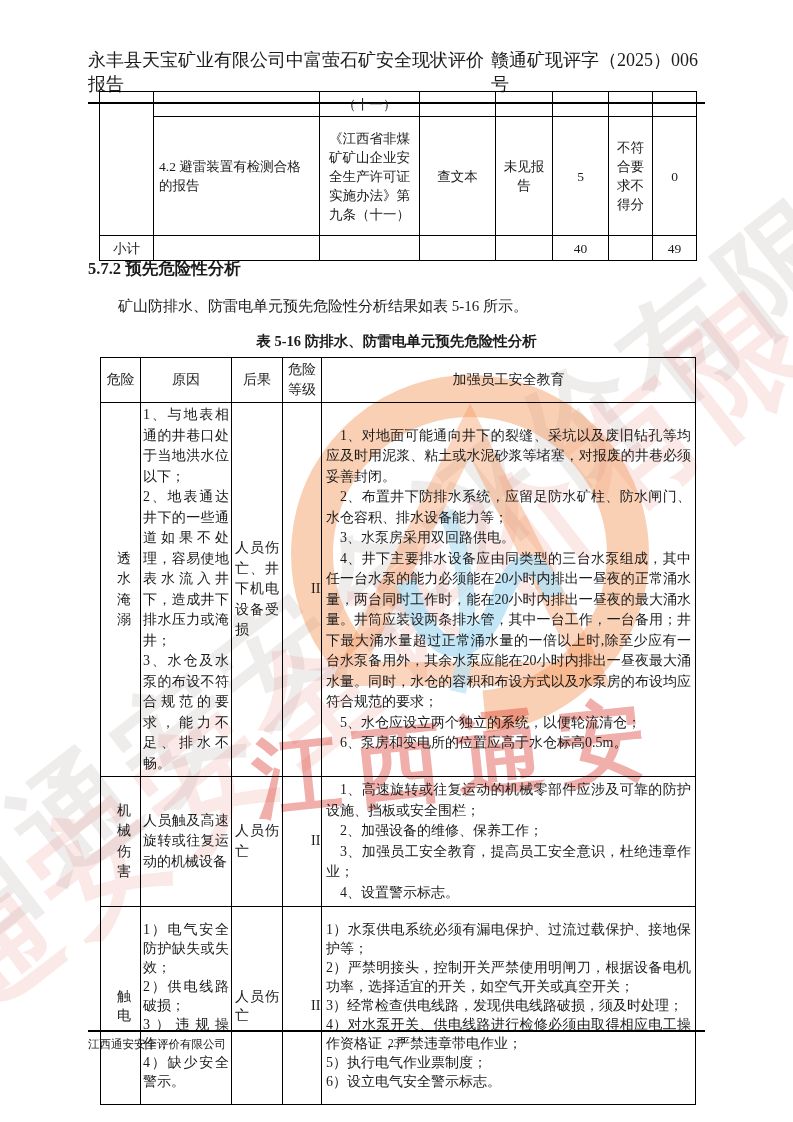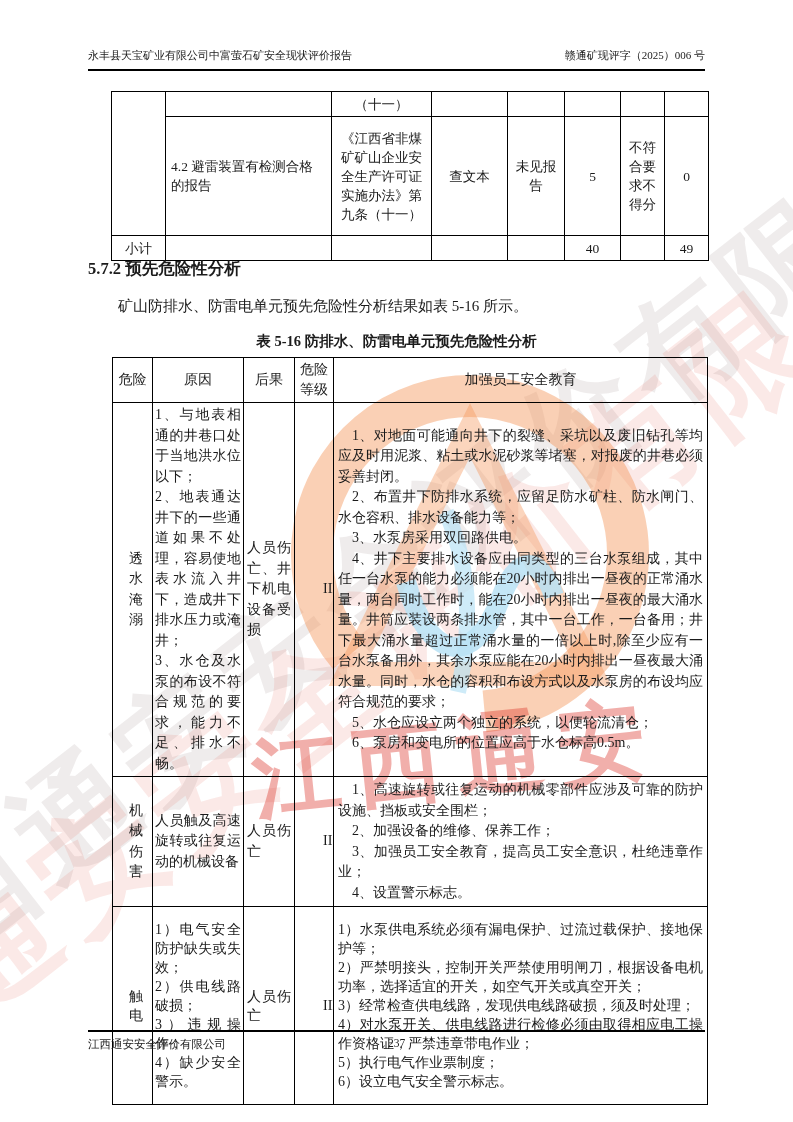--- a/index.html
+++ b/index.html
@@ -16,30 +16,30 @@
   }
   .wm-diag-gray{left:-330px;top:470px;width:1500px;font-size:118px;color:rgba(176,160,160,0.20);}
   .wm-diag-red{left:-430px;top:610px;width:1500px;font-size:126px;color:rgba(228,120,105,0.16);}
   .wm-stamp{
     left:252px;top:700px;font-size:88px;font-weight:bold;letter-spacing:14px;
     color:rgba(221,55,45,0.40);transform:rotate(-6deg);white-space:nowrap;
   }
   
   .hdr{
     left:88px;top:48px;width:617px;display:flex;justify-content:space-between;
-    align-items:flex-end;font-size:11px;border-bottom:2px solid #000;padding-bottom:6px;
+    align-items:flex-end;font-size:18px;border-bottom:2px solid #000;padding-bottom:6px;
   }
   .ftr{
     left:88px;top:1030px;width:617px;border-top:2px solid #000;padding-top:4px;
     font-size:11.5px;height:20px;
   }
   .ftr .company{position:absolute;left:0;top:5px;}
   .ftr .pageno{position:absolute;left:0;top:5px;width:100%;text-align:center;font-family:"Liberation Serif",serif;}
   
-  table{border-collapse:collapse;table-layout:fixed;margin-left:12px;}
+  table{border-collapse:collapse;table-layout:fixed;}
   td{border:1px solid #000;overflow:hidden;}
   .tt{left:99px;top:91px;width:597px;font-size:13.5px;line-height:19px;}
   .tt td{text-align:center;vertical-align:middle;padding:1px 3px;}
   .tt .cell-item{text-align:left;padding:2px 5px;}
   .tt tr.r1 td{height:22px;}
   .tt tr.r2 td{height:114px;}
   .tt tr.r3 td{height:22px;}
   .ht{left:100px;top:357px;width:595px;font-size:14px;line-height:20.5px;}
   .ht td{vertical-align:middle;padding:1px 3px;}
   .ht .hd{text-align:center;height:42px;font-size:14px;}

